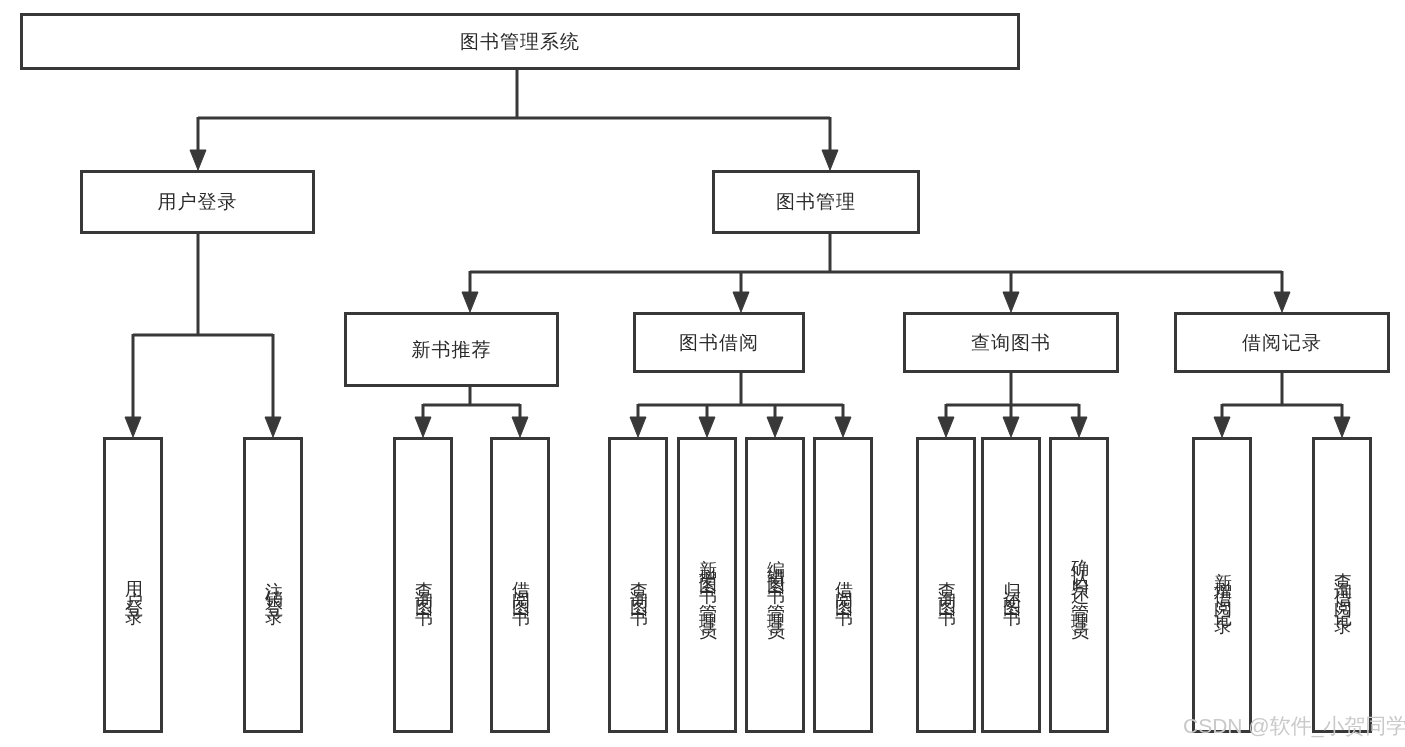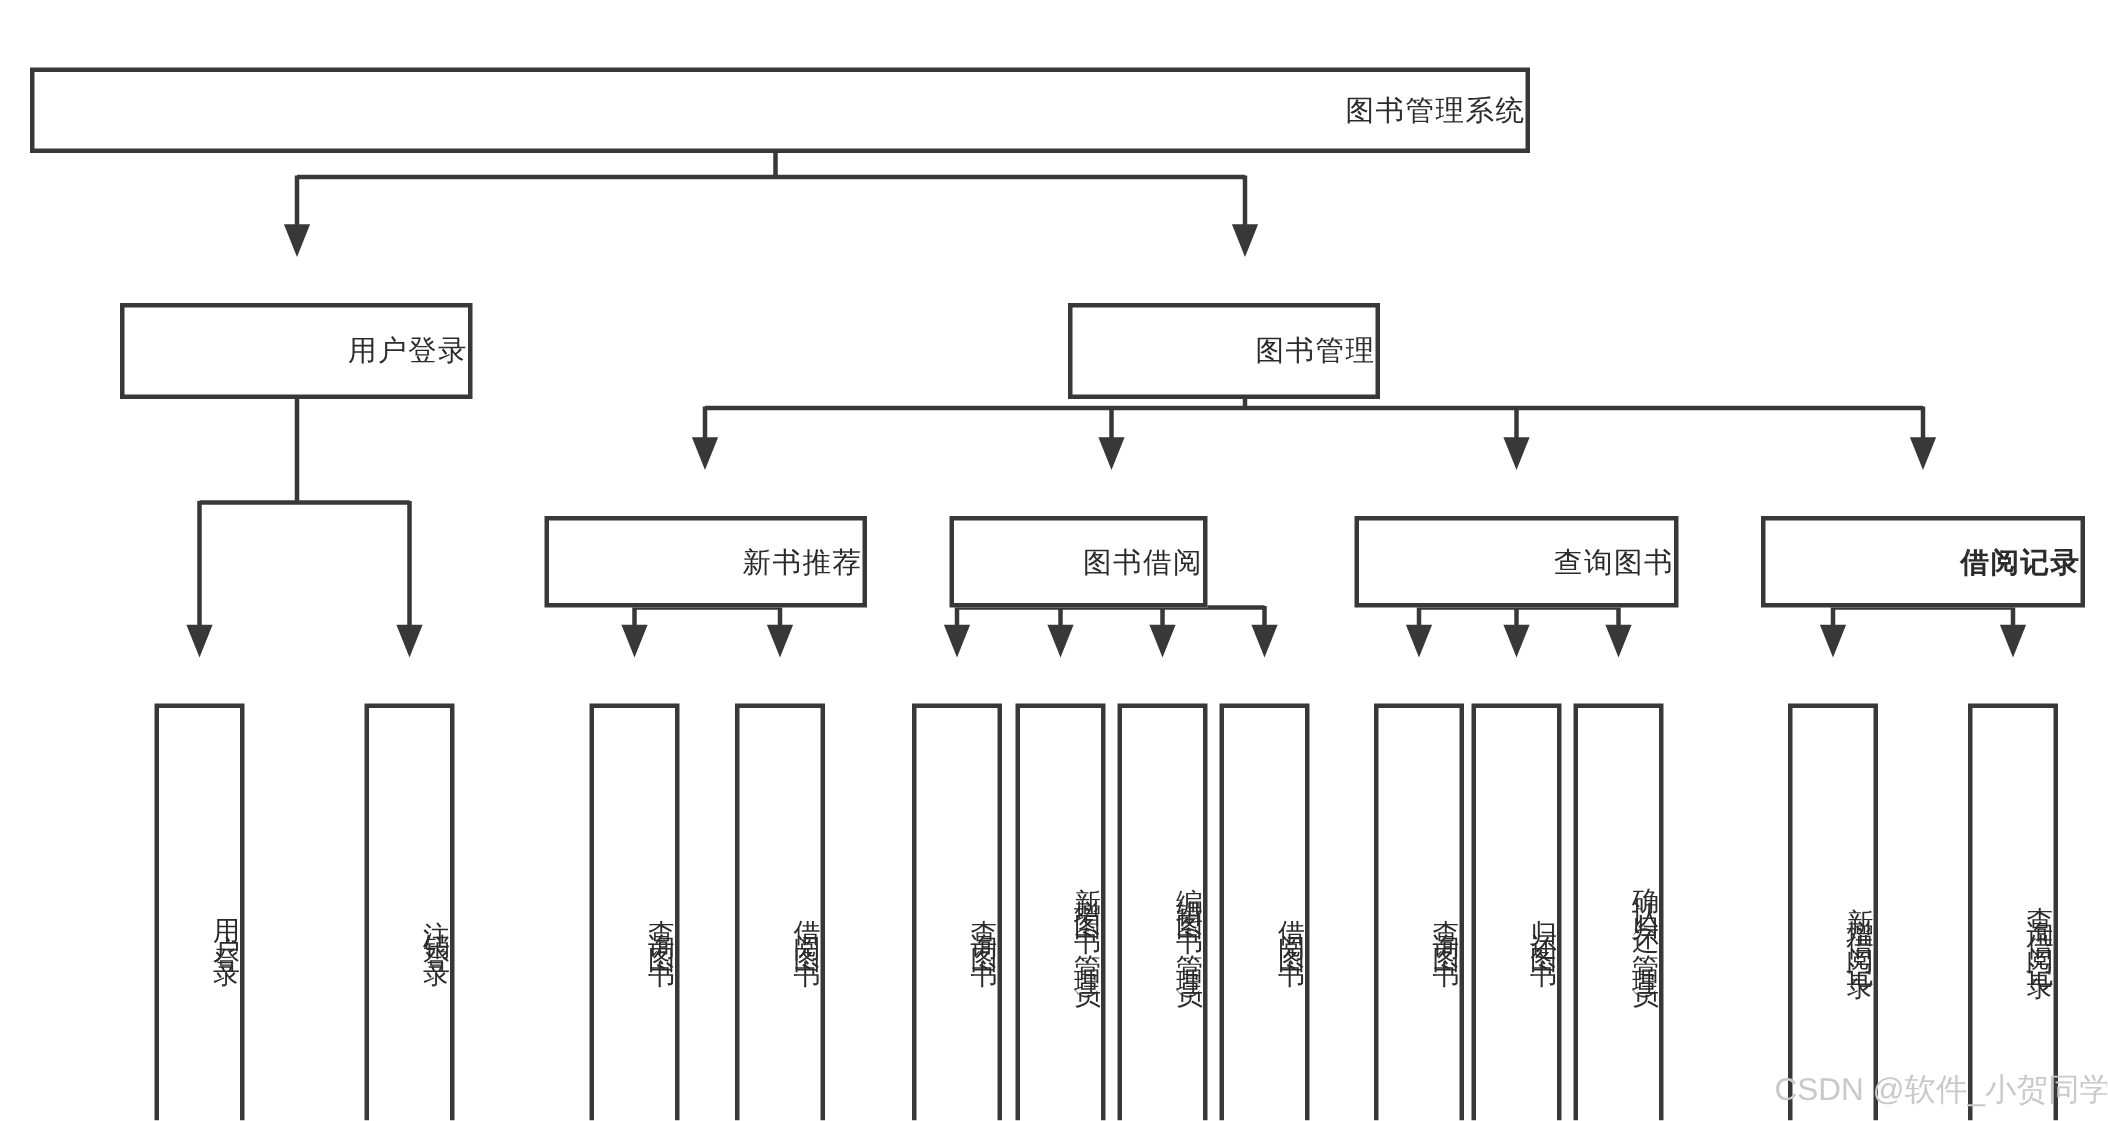--- a/index.html
+++ b/index.html
@@ -16,24 +16,23 @@
     background:var(--bg);
     font-family:"Liberation Sans","DejaVu Sans",sans-serif;
     overflow:hidden;
   }
   #wires{position:absolute;left:0;top:0;z-index:1;}
   .node{
     position:absolute;
     box-sizing:border-box;
     border:3px solid var(--line);
     background:var(--fill);
-    display:flex;align-items:center;justify-content:flex-end;
+    display:flex;align-items:center;justify-content:center;
     z-index:2;
     color:var(--text);
-    margin-top:32px;
   }
   .hnode{font-size:19px;letter-spacing:1px;}
   .leaf{width:60px;top:437px;height:296px;}
   .leaf .vtext{
     writing-mode:vertical-rl;
     text-orientation:mixed;
     font-size:18px;
     letter-spacing:9px;
     line-height:1.1;
     white-space:nowrap;
@@ -130,30 +129,30 @@
     <span>图书管理系统</span>
   </div>
 
   <div class="node hnode" style="left:80px;top:170px;width:235px;height:64px;">
     <span>用户登录</span>
   </div>
   <div class="node hnode" style="left:712px;top:170px;width:208px;height:64px;">
     <span>图书管理</span>
   </div>
 
-  <div class="node hnode" style="left:363px;top:312px;width:215px;height:61px;">
+  <div class="node hnode" style="left:344px;top:312px;width:215px;height:75px;">
     <span>新书推荐</span>
   </div>
   <div class="node hnode" style="left:633px;top:312px;width:172px;height:61px;">
     <span>图书借阅</span>
   </div>
   <div class="node hnode" style="left:903px;top:312px;width:216px;height:61px;">
     <span>查询图书</span>
   </div>
-  <div class="node hnode" style="left:1174px;top:312px;width:216px;height:61px;font-weight:bold;">
+  <div class="node hnode" style="left:1174px;top:312px;width:216px;height:61px;">
     <span>借阅记录</span>
   </div>
 
   <div class="node leaf" style="left:103px;">
     <span class="vtext">用户登录</span>
   </div>
   <div class="node leaf" style="left:243px;">
     <span class="vtext">注销登录</span>
   </div>
 

